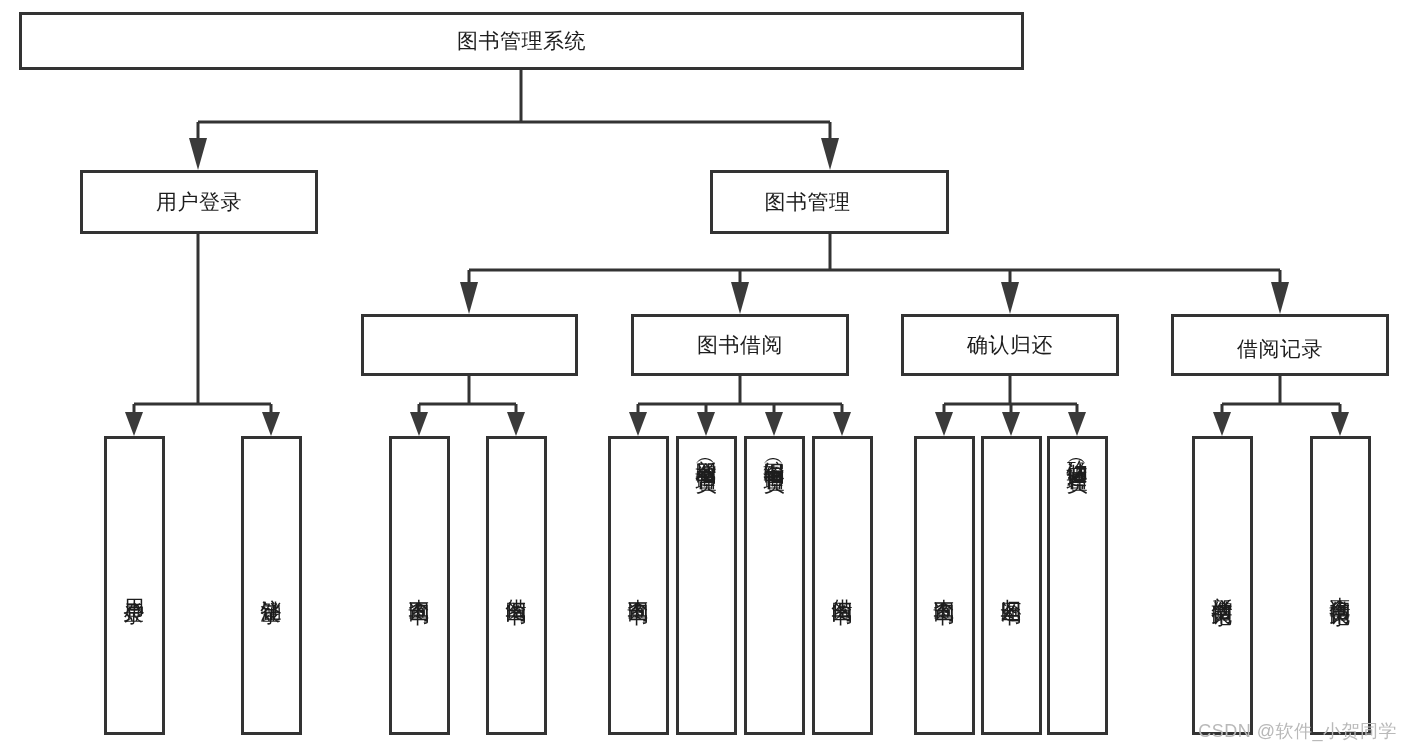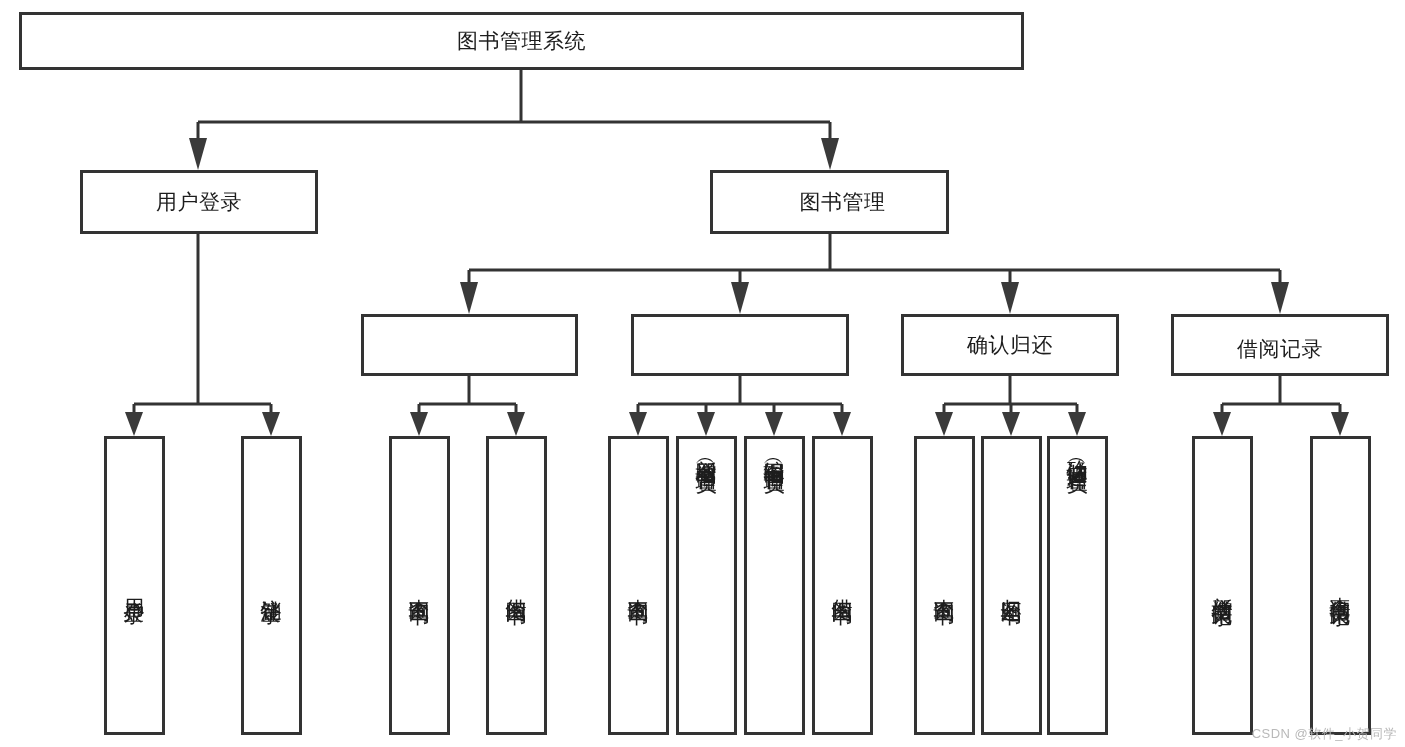--- a/index.html
+++ b/index.html
@@ -63,21 +63,21 @@
     font-size: 21px;
     letter-spacing: 2px;
     line-height: 1;
     pointer-events: none;
     white-space: nowrap;
   }
   .watermark {
     position: absolute;
     right: 8px;
     bottom: 4px;
-    font-size: 13px;
+    font-size: 18px;
     color: #b9b9b9;
     letter-spacing: 0.5px;
     white-space: nowrap;
     font-family: "Liberation Sans", "DejaVu Sans", sans-serif;
   }
 </style>
 </head>
 <body>
 
 <div id="diagram-root">
@@ -168,22 +168,23 @@
     <rect class="node-rect" x="982.5" y="437.5" width="58" height="296"></rect>
     <rect class="node-rect" x="1048.5" y="437.5" width="58" height="296"></rect>
 
     <rect class="node-rect" x="1193.5" y="437.5" width="58" height="296"></rect>
     <rect class="node-rect" x="1311.5" y="437.5" width="58" height="296"></rect>
   </svg>
 
   <div class="node-label-h" style="left:20px; top:13px; width:1003px; height:56px;">图书管理系统</div>
 
   <div class="node-label-h" style="left:81px; top:171px; width:236px; height:62px;">用户登录</div>
-  <div class="node-label-h" style="left:724px; top:171px; width:237px; height:62px;">图书管理</div>
-
+  <div class="node-label-h" style="left:689px; top:171px; width:237px; height:62px;">图书管理</div>
+
+  <div class="node-label-h" style="left:632px; top:315px; width:216px; height:60px;">图书借阅</div>
   <div class="node-label-h" style="left:902px; top:315px; width:216px; height:60px;">确认归还</div>
   <div class="node-label-h" style="left:1172px; top:315px; width:216px; height:68px;">借阅记录</div>
 
   <div class="node-label-v" style="left:105px; top:437px; width:59px; height:297px;">用户登录</div>
   <div class="node-label-v" style="left:242px; top:437px; width:59px; height:297px;">注销登录</div>
 
   <div class="node-label-v" style="left:390px; top:437px; width:59px; height:297px;">查询图书</div>
   <div class="node-label-v" style="left:487px; top:437px; width:59px; height:297px;">借阅图书</div>
 
   <div class="node-label-v" style="left:609px; top:437px; width:59px; height:297px;">查询图书</div>

